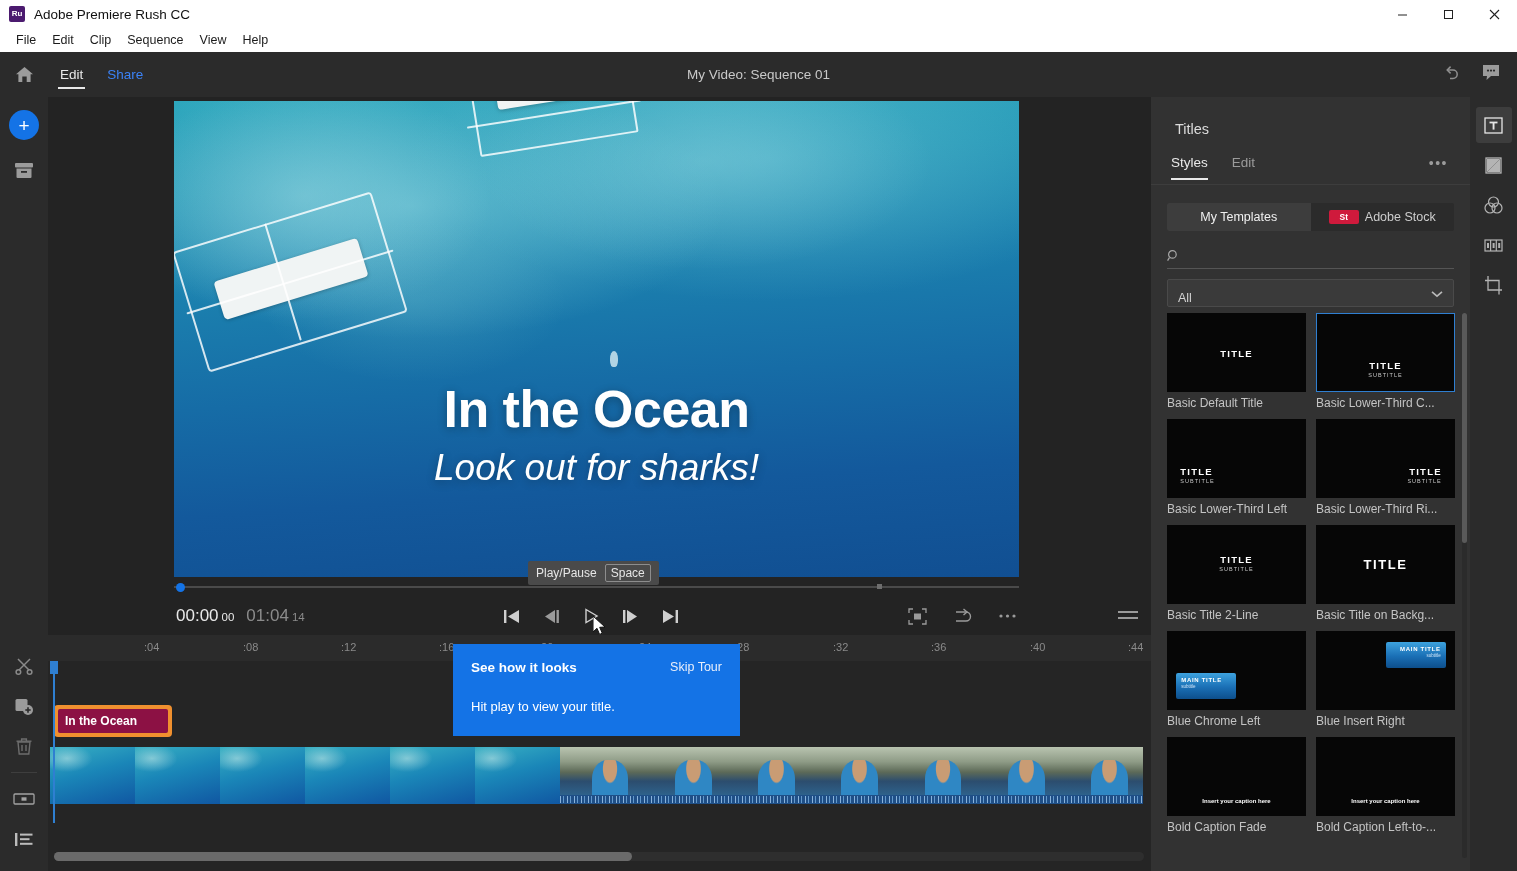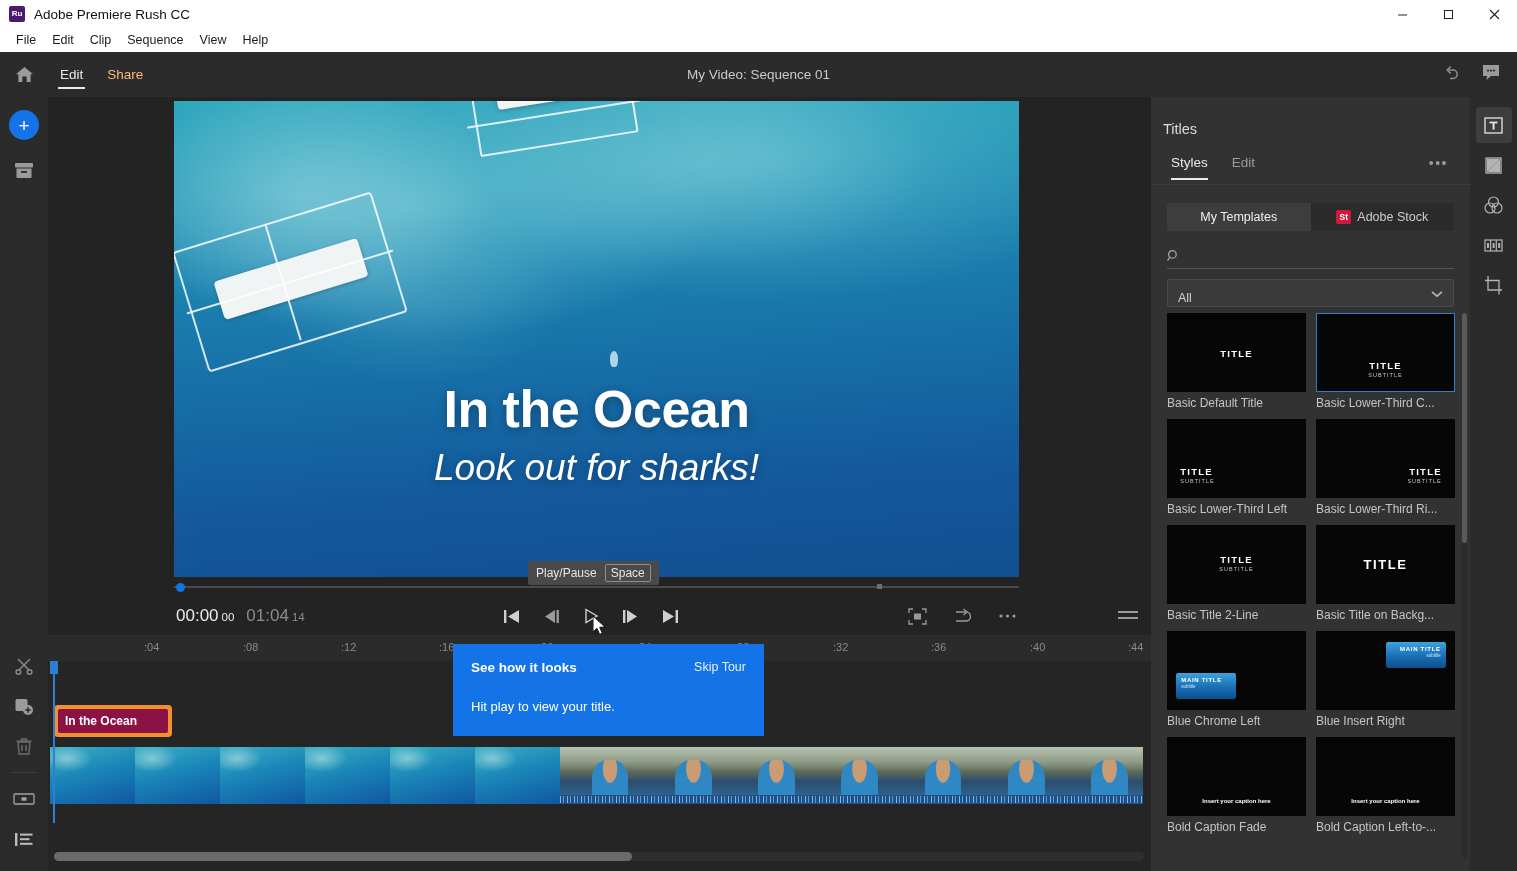--- a/index.html
+++ b/index.html
@@ -41,21 +41,21 @@
   .appheader {
     position: absolute; left: 0; top: 52px; width: 1517px; height: 45px;
     background: #2b2b2b; display: flex; align-items: center;
   }
   .home-btn {
     width: 48px; height: 45px; display: flex; align-items: center;
     justify-content: center;
   }
   .hdr-tab {
     position: relative; height: 45px; display: flex; align-items: center;
-    padding: 0 12px; font-size: 13.5px; color: #fdba74;
+    padding: 0 12px; font-size: 13.5px; color: #3b82f6;
   }
   .hdr-tab.active { color: #e8e8e8; }
   .hdr-tab.active::after {
     content: ""; position: absolute; left: 10px; right: 10px; bottom: 8px;
     height: 2px; background: #e8e8e8;
   }
   .hdr-title {
     position: absolute; left: 0; right: 0; text-align: center;
     font-size: 13.5px; color: #c9c9c9; pointer-events: none;
   }
@@ -250,35 +250,35 @@
     position: absolute; left: 6px; bottom: 10px; width: 1090px; height: 9px;
     background: #2e2e2e; border-radius: 5px;
   }
   .tl-scrollthumb {
     position: absolute; left: 0; top: 0; width: 578px; height: 9px;
     background: #6a6a6a; border-radius: 5px;
   }
 
   
   .tour {
-    position: absolute; left: 453px; top: 644px; width: 311px; height: 92px;
+    position: absolute; left: 453px; top: 644px; width: 287px; height: 92px;
     background: #1473e6; z-index: 30; padding: 16px 18px;
   }
   .tour-row { display: flex; align-items: flex-start; }
   .tour-title { font-size: 13.5px; color: #fff; font-weight: bold; }
   .tour-skip { margin-left: auto; font-size: 12.5px; color: #e8eefb; }
   .tour-body { margin-top: 24px; font-size: 13px; color: #fff; }
 
   
   .panel {
     position: absolute; left: 1151px; top: 97px; width: 319px; height: 774px;
     background: #323232;
   }
   .panel-title {
-    margin: 24px 0 0 12px; font-size: 14.5px; color: #dcdcdc;
+    margin: 24px 0 0 24px; font-size: 14.5px; color: #dcdcdc;
   }
   .panel-tabs {
     position: relative; margin: 18px 0 0 0; height: 30px;
     border-bottom: 1px solid #3d3d3d; display: flex; align-items: flex-start;
     padding-left: 20px;
   }
   .ptab {
     position: relative; font-size: 13.5px; color: #9b9b9b; margin-right: 24px;
     padding-bottom: 9px;
   }
@@ -294,21 +294,21 @@
   .seg {
     margin: 18px 16px 0; height: 28px; display: flex;
     background: #2b2b2b; border-radius: 2px; overflow: hidden;
   }
   .seg-btn {
     flex: 1; display: flex; align-items: center; justify-content: center;
     font-size: 12.5px; color: #cdcdcd; gap: 6px;
   }
   .seg-btn.active { background: #3d3d3d; color: #f0f0f0; }
   .st-badge {
-    width: 15px; height: 14px; background: #cf1a3c; color: #fff;
+    width: 30px; height: 14px; background: #cf1a3c; color: #fff;
     font-size: 8.5px; font-weight: bold; line-height: 14px; text-align: center;
     border-radius: 2px;
   }
   .searchbox {
     margin: 14px 16px 0; height: 24px; border-bottom: 1px solid #555;
     display: flex; align-items: center; gap: 6px;
   }
   .search-inp {
     flex: 1; background: transparent; border: 0; outline: none;
     font-size: 12.5px; color: #d6d6d6; font-family: "Liberation Sans", sans-serif;

